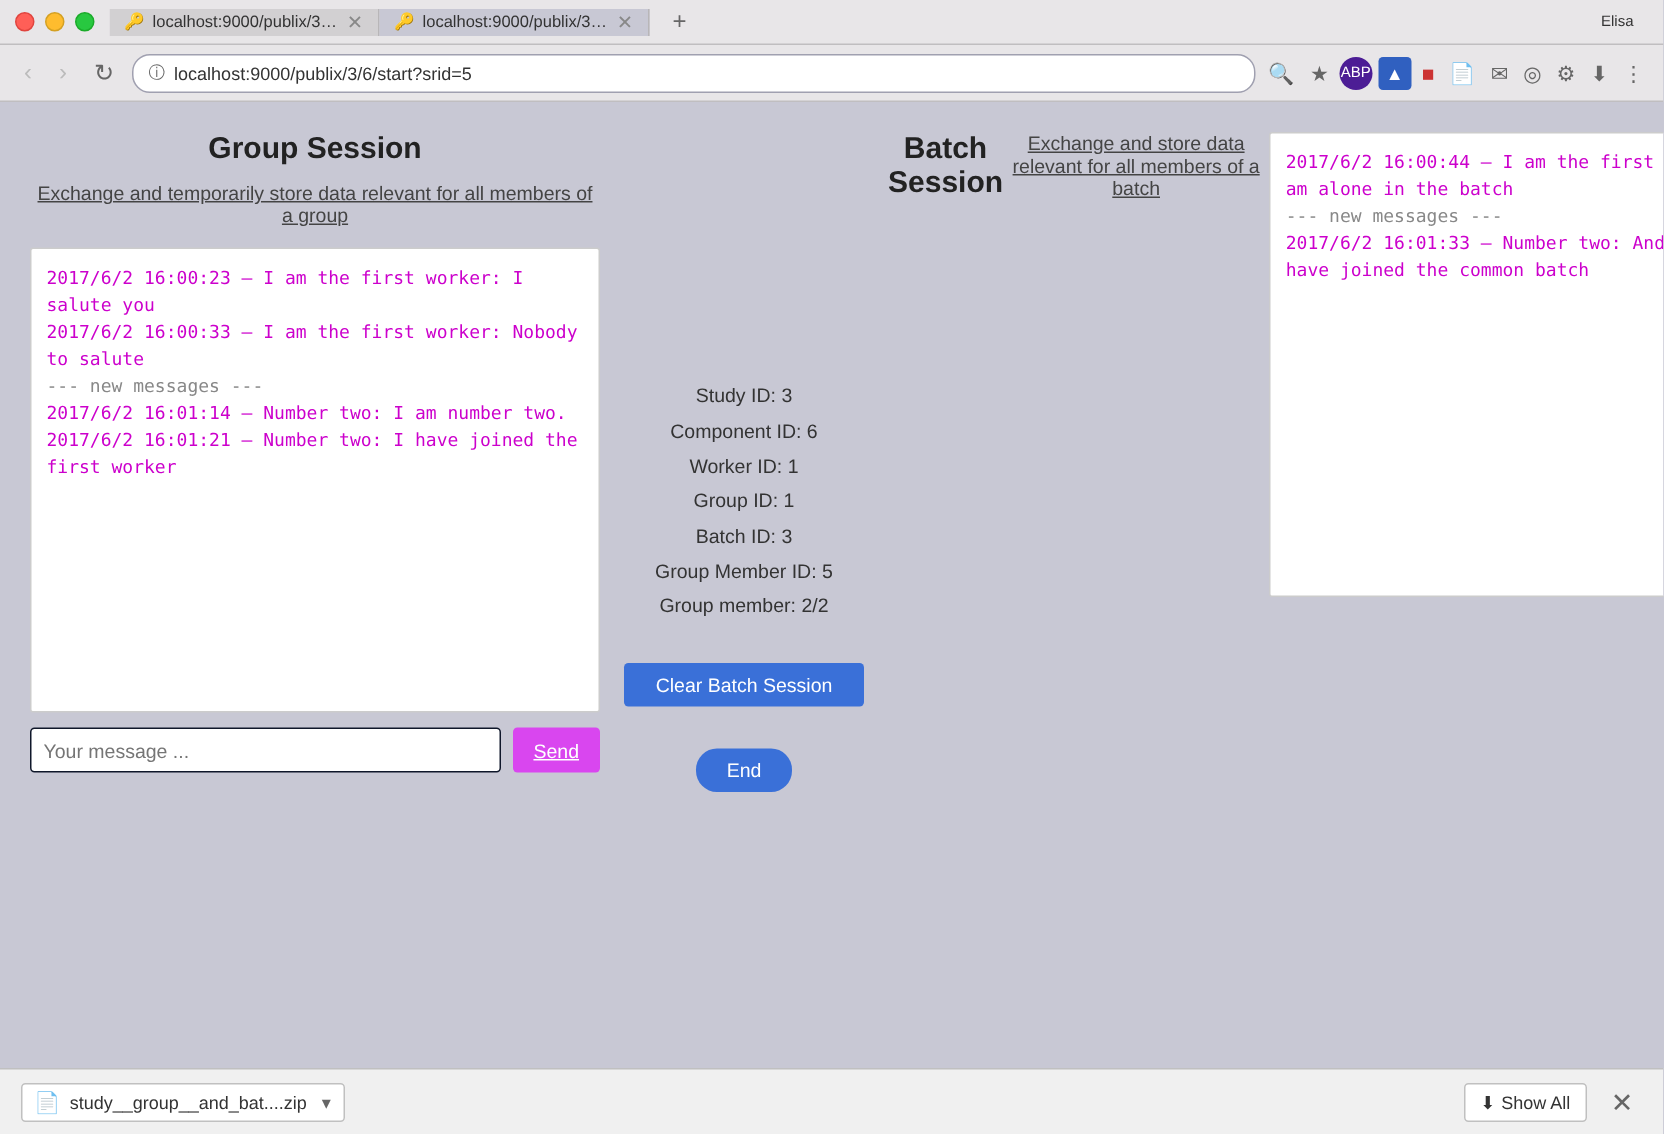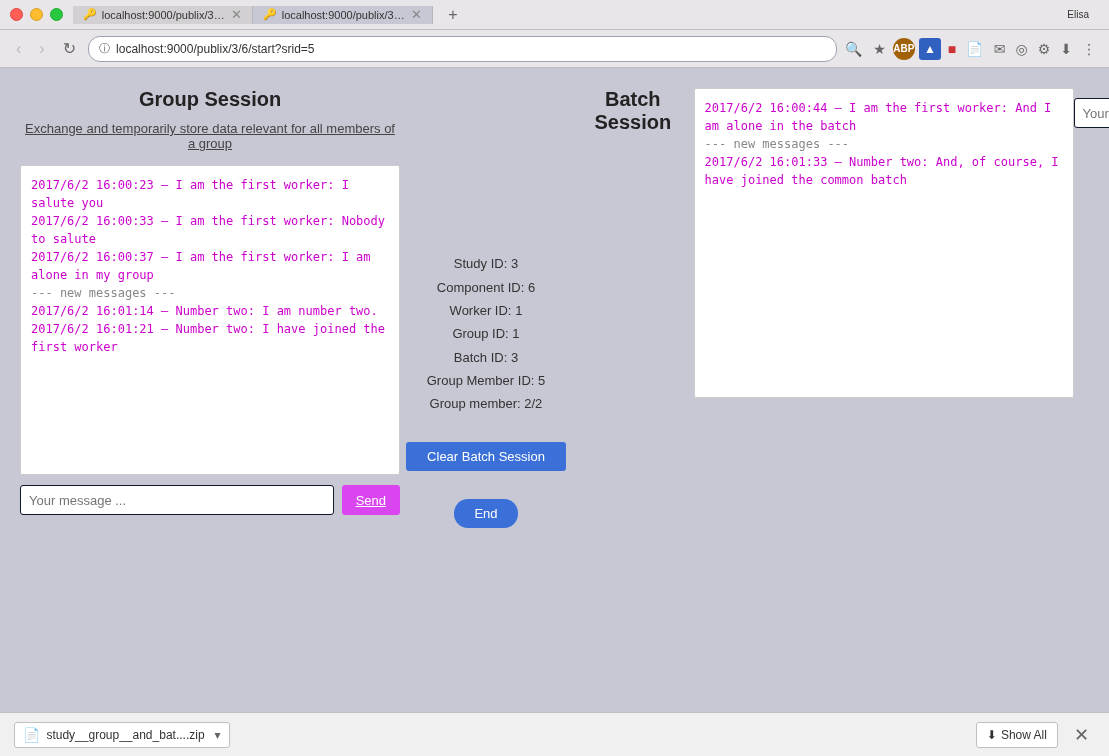--- a/index.html
+++ b/index.html
@@ -144,30 +144,30 @@
       gap: 4px;
     }
     .nav-icon {
       font-size: 14px;
       color: #666;
       cursor: pointer;
       padding: 3px;
       border-radius: 3px;
     }
     .nav-icon-red {
-      background: #a16207;
+      background: #4c1d95;
       color: white;
       border-radius: 50%;
       width: 22px;
       height: 22px;
       display: flex;
       align-items: center;
       justify-content: center;
       font-size: 10px;
-      font-weight: bold;
+      font-weight: normal;
       cursor: pointer;
     }
     .nav-icon-blue {
       background: #3060c0;
       color: white;
       border-radius: 3px;
       width: 22px;
       height: 22px;
       display: flex;
       align-items: center;
@@ -183,21 +183,21 @@
       flex-direction: column;
       background: #c8c8d4;
       overflow: hidden;
     }
 
     .main-area {
       flex: 1;
       display: flex;
       flex-direction: row;
       padding: 20px;
-      gap: 6px;
+      gap: 16px;
       overflow: hidden;
     }
 
     
     .group-panel {
       flex: 1;
       display: flex;
       flex-direction: column;
       align-items: center;
     }
@@ -438,21 +438,20 @@
 
 <div class="content">
   <div class="main-area">
 
     <div class="group-panel">
       <div class="panel-title">Group Session</div>
       <div class="panel-subtitle">Exchange and temporarily store data relevant for all members of a group</div>
       <div class="message-box">
         <div class="msg-line">2017/6/2 16:00:23 – I am the first worker: I salute you</div>
         <div class="msg-line">2017/6/2 16:00:33 – I am the first worker: Nobody to salute</div>
-        <div class="msg-line">2017/6/2 16:00:37 – I am the first worker: I am alone in my group</div>
         <div class="msg-separator">--- new messages ---</div>
         <div class="msg-line">2017/6/2 16:01:14 – Number two: I am number two.</div>
         <div class="msg-line">2017/6/2 16:01:21 – Number two: I have joined the first worker</div>
       </div>
       <div class="input-row">
         <input class="message-input" type="text" placeholder="Your message ..." style="">
         <button class="send-btn">Send</button>
       </div>
     </div>
 
@@ -486,20 +485,21 @@
           <span>Group member:</span>
           <span>2/2</span>
         </div>
       </div>
       <button class="clear-btn">Clear Batch Session</button>
       <button class="end-btn">End</button>
     </div>
 
     <div class="batch-panel">
       <div class="panel-title">Batch Session</div>
+      <div class="panel-subtitle">Exchange and store data relevant for all members of a batch</div>
       <div class="batch-message-box">
         <div class="msg-line">2017/6/2 16:00:44 – I am the first worker: And I am alone in the batch</div>
         <div class="msg-separator">--- new messages ---</div>
         <div class="msg-line">2017/6/2 16:01:33 – Number two: And, of course, I have joined the common batch</div>
       </div>
       <div class="input-row">
         <input class="message-input" type="text" placeholder="Your message ..." style="">
         <button class="send-btn">Send</button>
       </div>
     </div>

